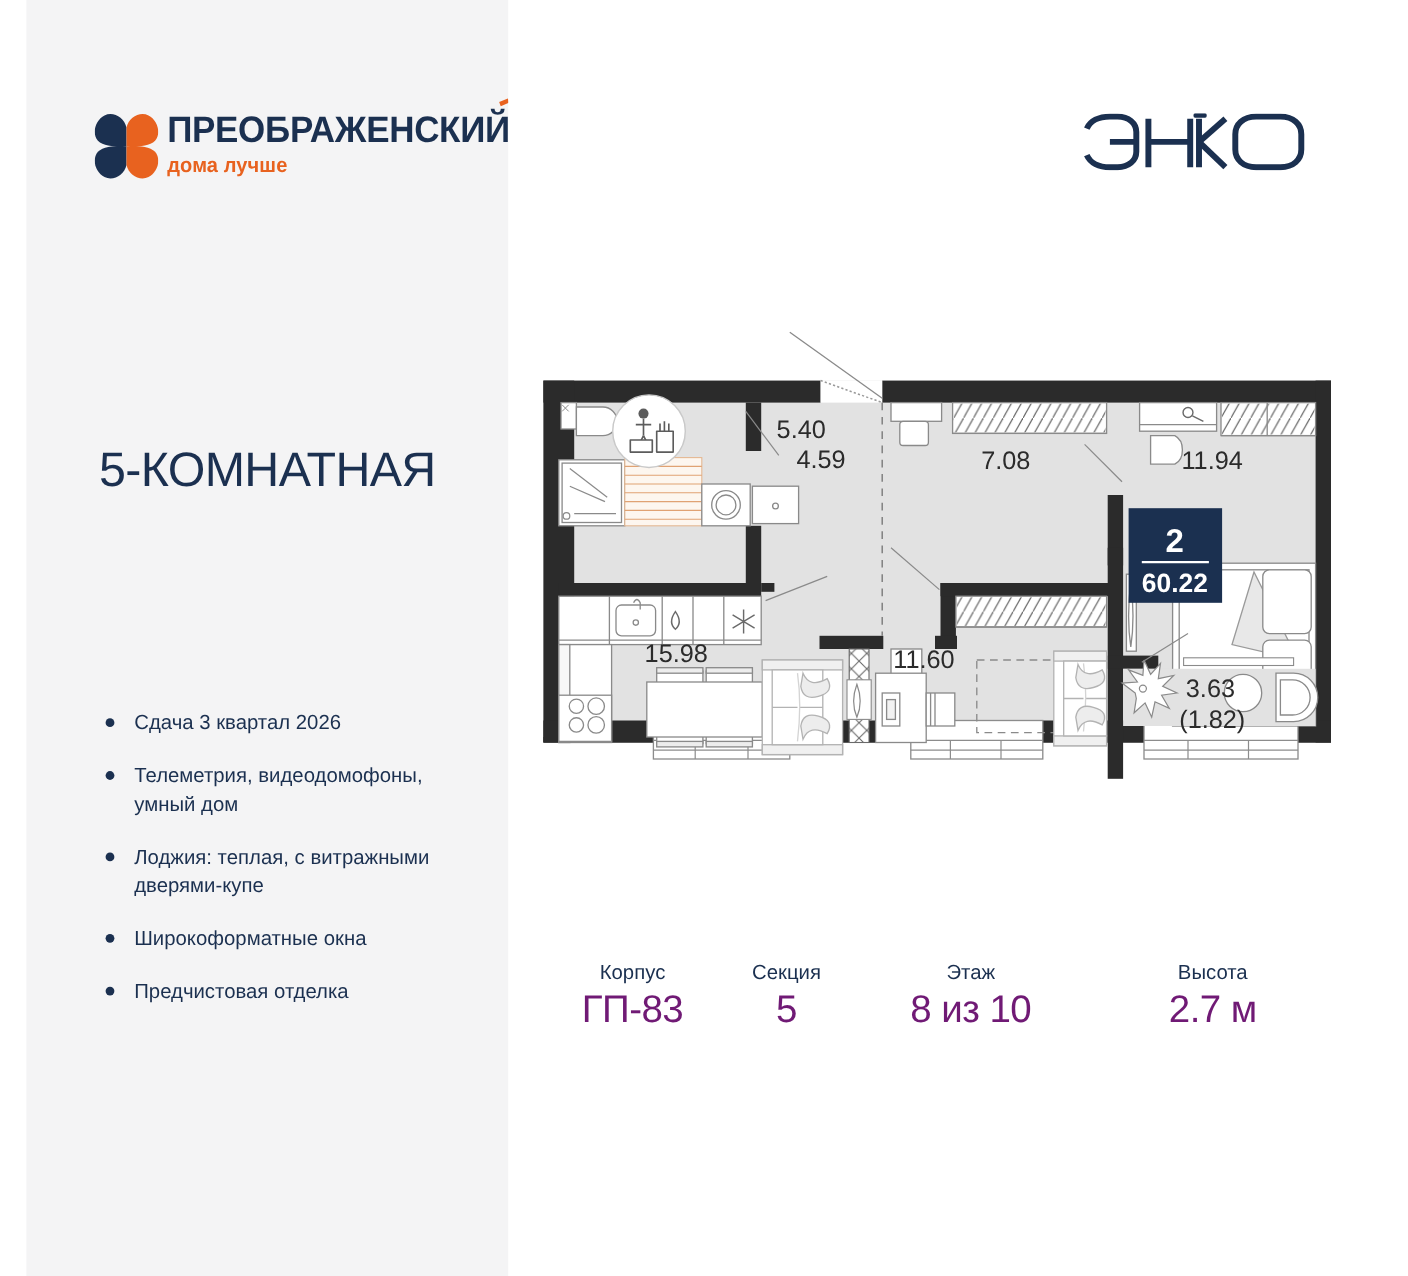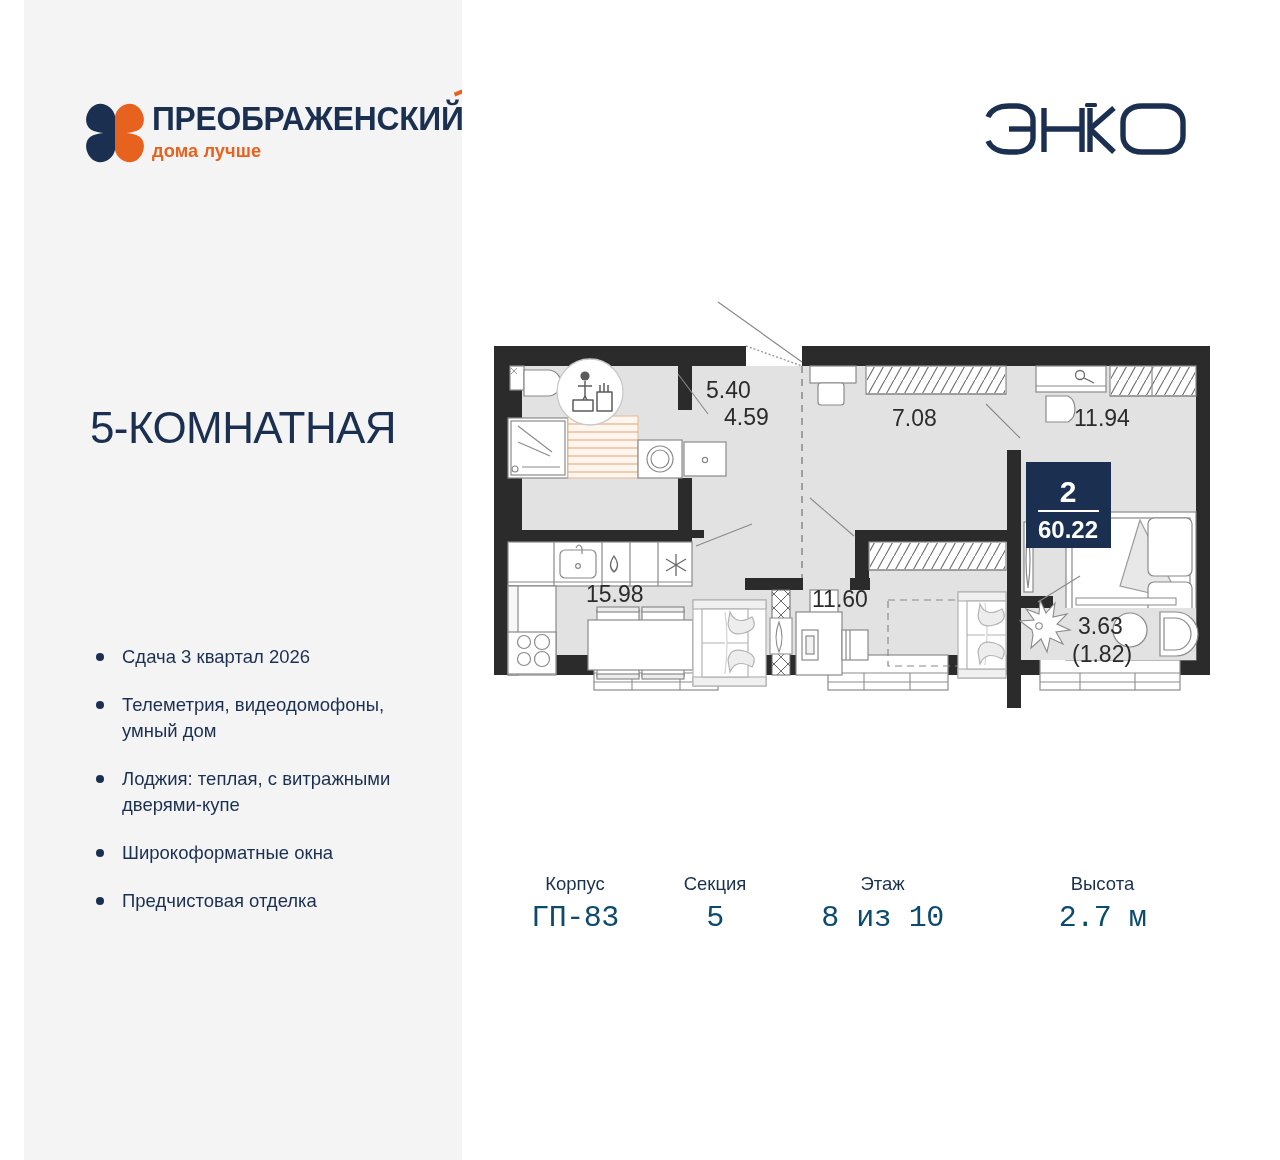--- a/index.html
+++ b/index.html
@@ -63,22 +63,22 @@
   }
   #enko-logo{ position:absolute; left:520px; top:103px; width:222px; height:52px; }
   
   #plan{ position:absolute; left:18px; top:300px; width:745px; height:415px; }
   
   #specs{
     position:absolute; left:18px; top:872px; width:730px; height:90px;
   }
   .spec{ position:absolute; text-align:center; }
   .spec-label{ font-size:18.5px; color:#1b3050; line-height:24px; }
-  .spec-value{ font-size:30px; color:#0c4a6e; line-height:44px; font-weight:400;
-               letter-spacing:-0.5px; white-space:nowrap;font-family:Liberation Mono, monospace; }
+  .spec-value{ font-size:35px; color:#701a75; line-height:44px; font-weight:400;
+               letter-spacing:-0.5px; white-space:nowrap; }
   #spec-0{ left:0px;   width:190px; }
   #spec-1{ left:175px; width:120px; }
   #spec-2{ left:300px; width:205px; }
   #spec-3{ left:515px; width:215px; }
 </style>
 </head>
 <body>
 
 <div id="left-panel">
 

